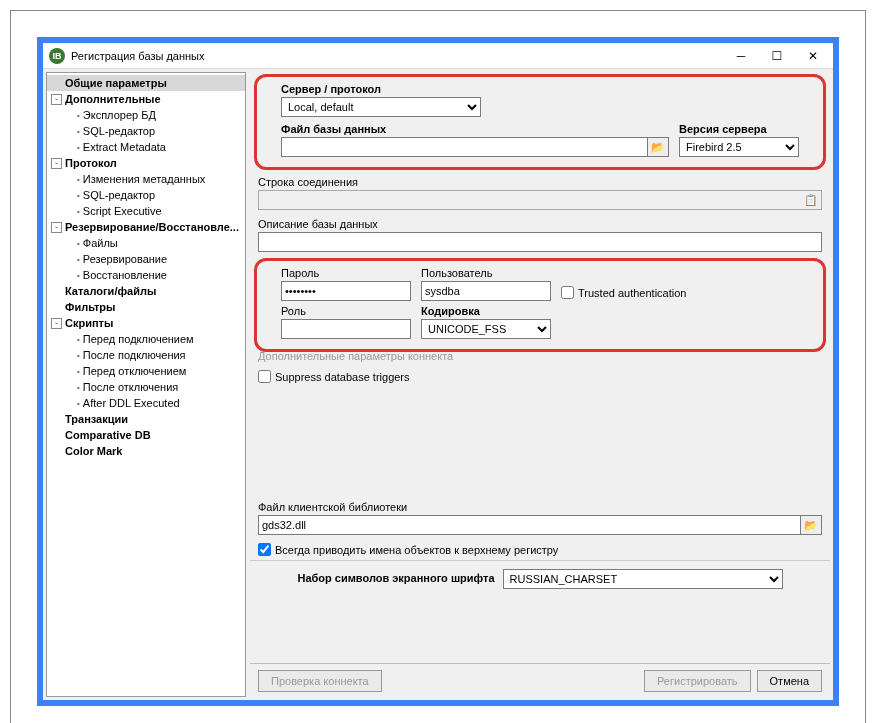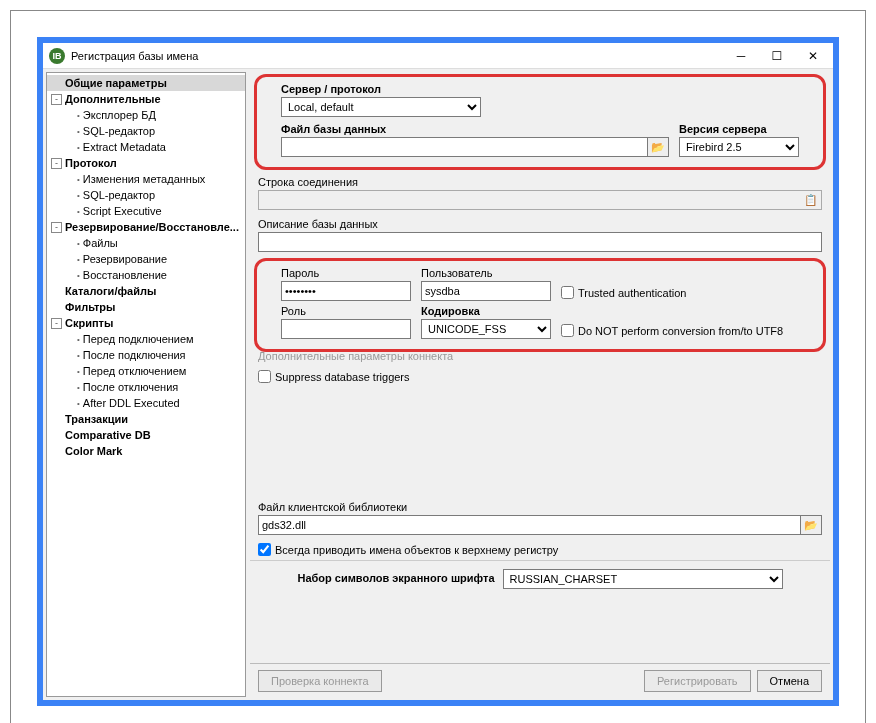--- a/index.html
+++ b/index.html
@@ -41,21 +41,21 @@
 .btn.disabled{color:#999;}
 .spacer{flex:1;}
 </style>
 </head>
 <body>
 <div class="outer">
 <div class="window">
 
 <div class="titlebar">
   <div class="app-icon">IB</div>
-  <div class="title-text">Регистрация базы имена</div>
+  <div class="title-text">Регистрация базы данных</div>
   <div class="win-btn">─</div>
   <div class="win-btn">☐</div>
   <div class="win-btn">✕</div>
 </div>
 
 <div class="body">
   <div class="sidebar">
     <div class="tree-item bold sel">
             <span class="noexp"></span>
             <span class="lbl">Общие параметры</span>
@@ -206,24 +206,20 @@
         </div>
         <div class="row">
           <div class="col" style="width:130px">
             <div class="lblplain">Роль</div>
             <input type="text" style="">
           </div>
           <div class="col" style="width:130px">
             <div class="lblrow">Кодировка</div>
             <select><option>UNICODE_FSS</option></select>
           </div>
-          <div class="chk" style="margin-bottom:2px">
-            <input type="checkbox" style="">
-            <span>Do NOT perform conversion from/to UTF8</span>
-          </div>
         </div>
       </div>
 
       <div class="section" style="margin-top:-8px;color:#999">
         <div>Дополнительные параметры коннекта</div>
       </div>
       <div class="section">
         <div class="chk">
           <input type="checkbox" style="">
           <span>Suppress database triggers</span>

